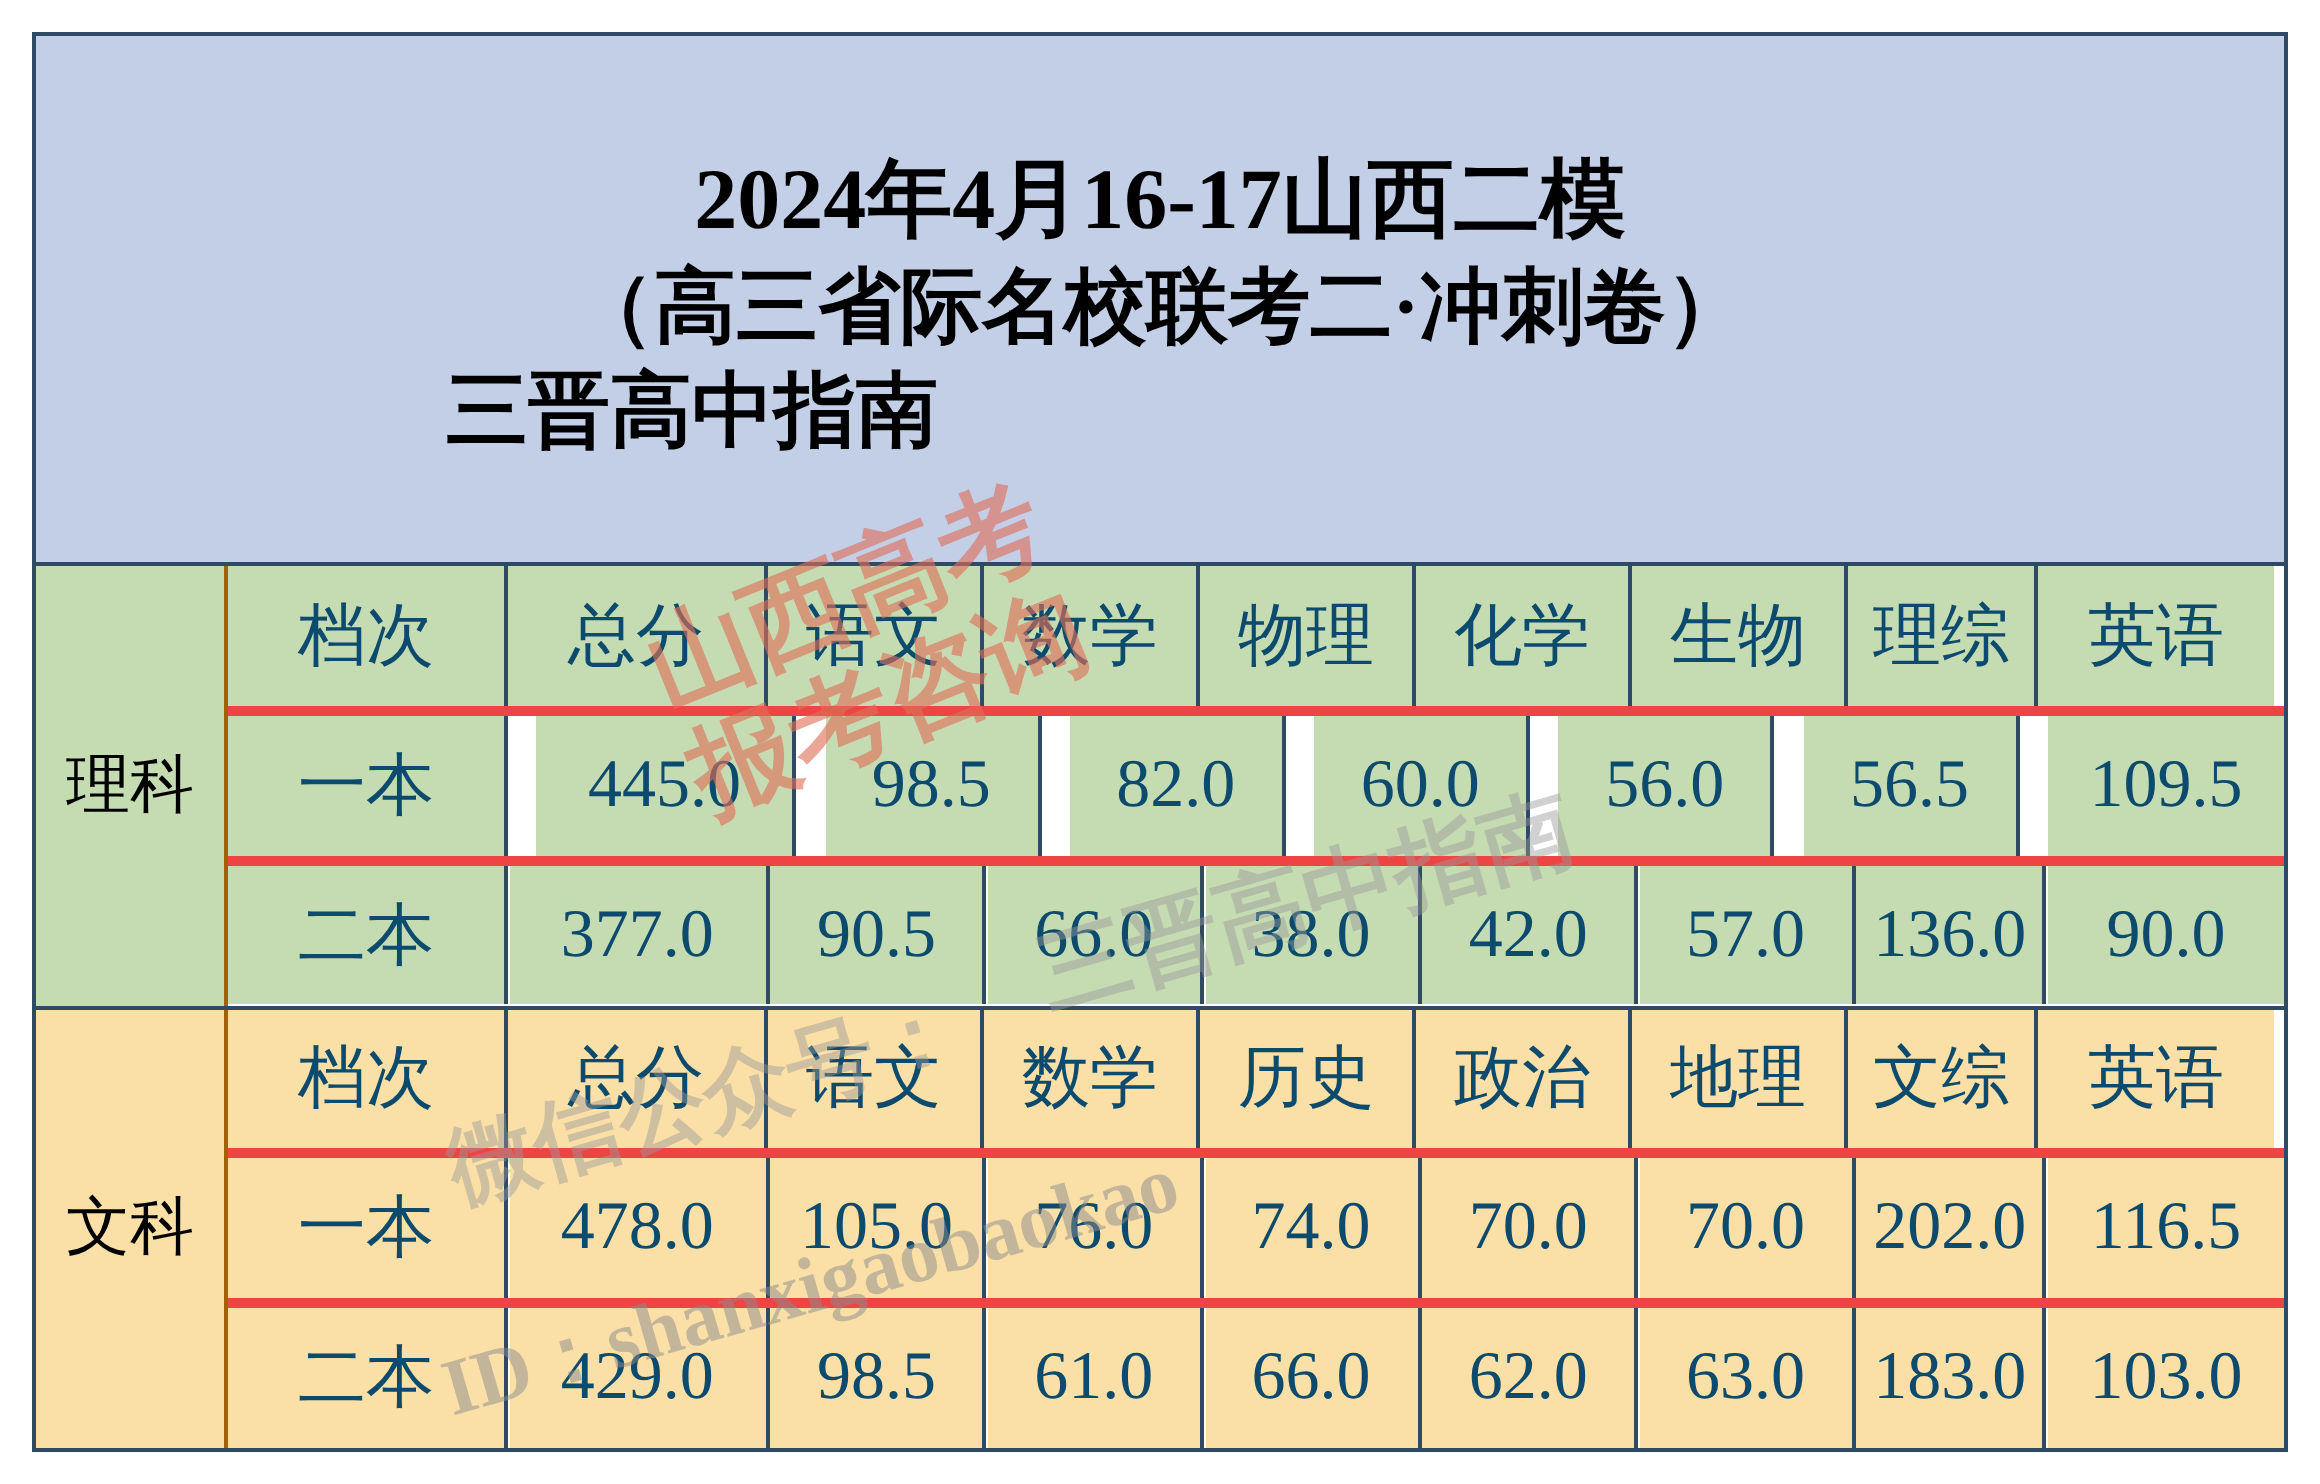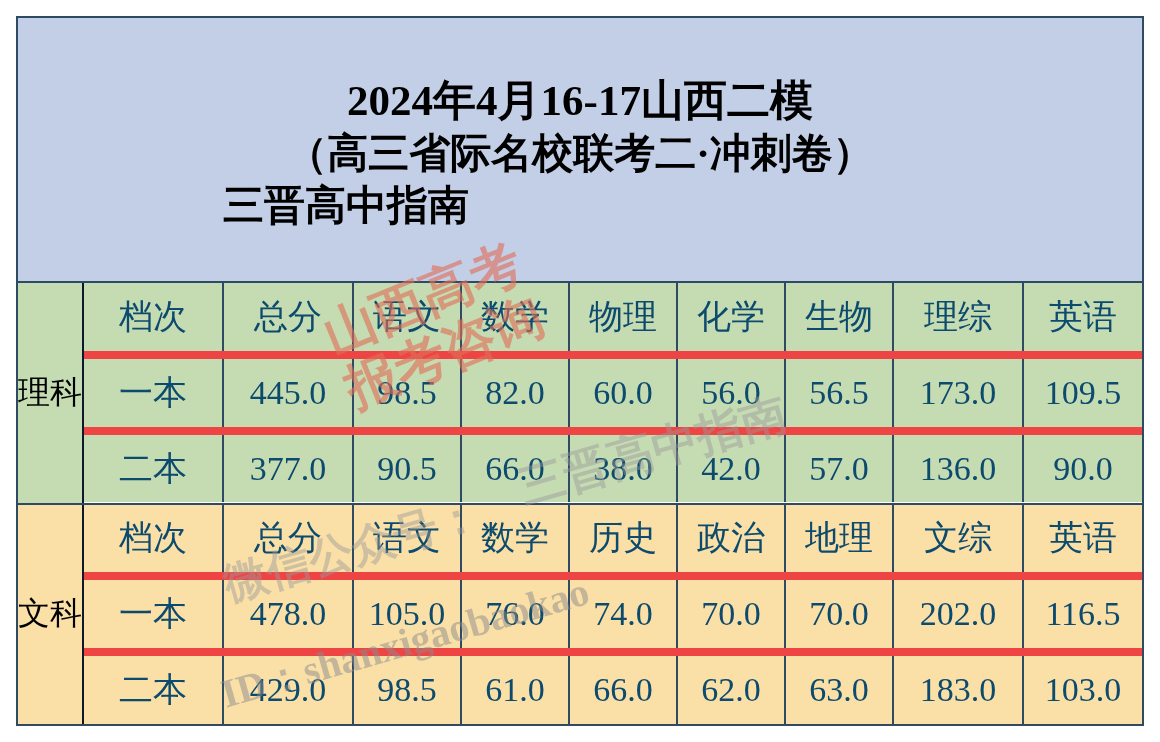--- a/index.html
+++ b/index.html
@@ -55,21 +55,21 @@
   .grid {
     flex: 1;
     display: flex;
     flex-direction: column;
   }
   .row {
     display: flex;
     flex: 1;
     box-sizing: border-box;
   }
-  .row + .row { border-top: 8px solid #ef4444; }
+  .row + .row { border-top: 5px solid #ef4444; justify-content: space-between; }
   .section-sep { border-top: 2px solid #2f4a63; }
 
   .cell {
     box-sizing: border-box;
     display: flex;
     align-items: center;
     justify-content: center;
     font-size: 34px;
     color: #0c4a6e;
     border-right: 2px solid #2f4a63;
@@ -79,25 +79,25 @@
   }
   .cell:last-child { border-right: none; }
 
   .sci { background: #c5dbb2; }
   .art { background: #fadfa6; }
 
   .c-stream { width: 96px; font-size: 32px; }
   .c-tier   { width: 140px; }
   .c-total  { width: 130px; }
   .c-sub    { width: 108px; }
-  .c-comp   { width: 130px; }
+  .c-comp   { width: 95px; }
   .c-eng    { width: 118px; }
 
   .stream-cell {
-    border-right: 2px solid #0f172a;
+    border-right: 2px solid #a16207;
     display: flex;
     align-items: center;
     justify-content: center;
     box-sizing: border-box;
     font-size: 32px;
     position: relative;
     z-index: 2;
     text-align: right;
   }
   .section {
@@ -184,21 +184,20 @@
         </div>
 
         <div class="row">
           <div class="cell sci c-tier">一本</div>
           <div class="cell sci c-total">445.0</div>
           <div class="cell sci c-sub">98.5</div>
           <div class="cell sci c-sub">82.0</div>
           <div class="cell sci c-sub">60.0</div>
           <div class="cell sci c-sub">56.0</div>
           <div class="cell sci c-sub">56.5</div>
-          <div class="cell sci c-comp">173.0</div>
           <div class="cell sci c-eng">109.5</div>
         </div>
 
         <div class="row">
           <div class="cell sci c-tier">二本</div>
           <div class="cell sci c-total">377.0</div>
           <div class="cell sci c-sub">90.5</div>
           <div class="cell sci c-sub">66.0</div>
           <div class="cell sci c-sub">38.0</div>
           <div class="cell sci c-sub">42.0</div>

